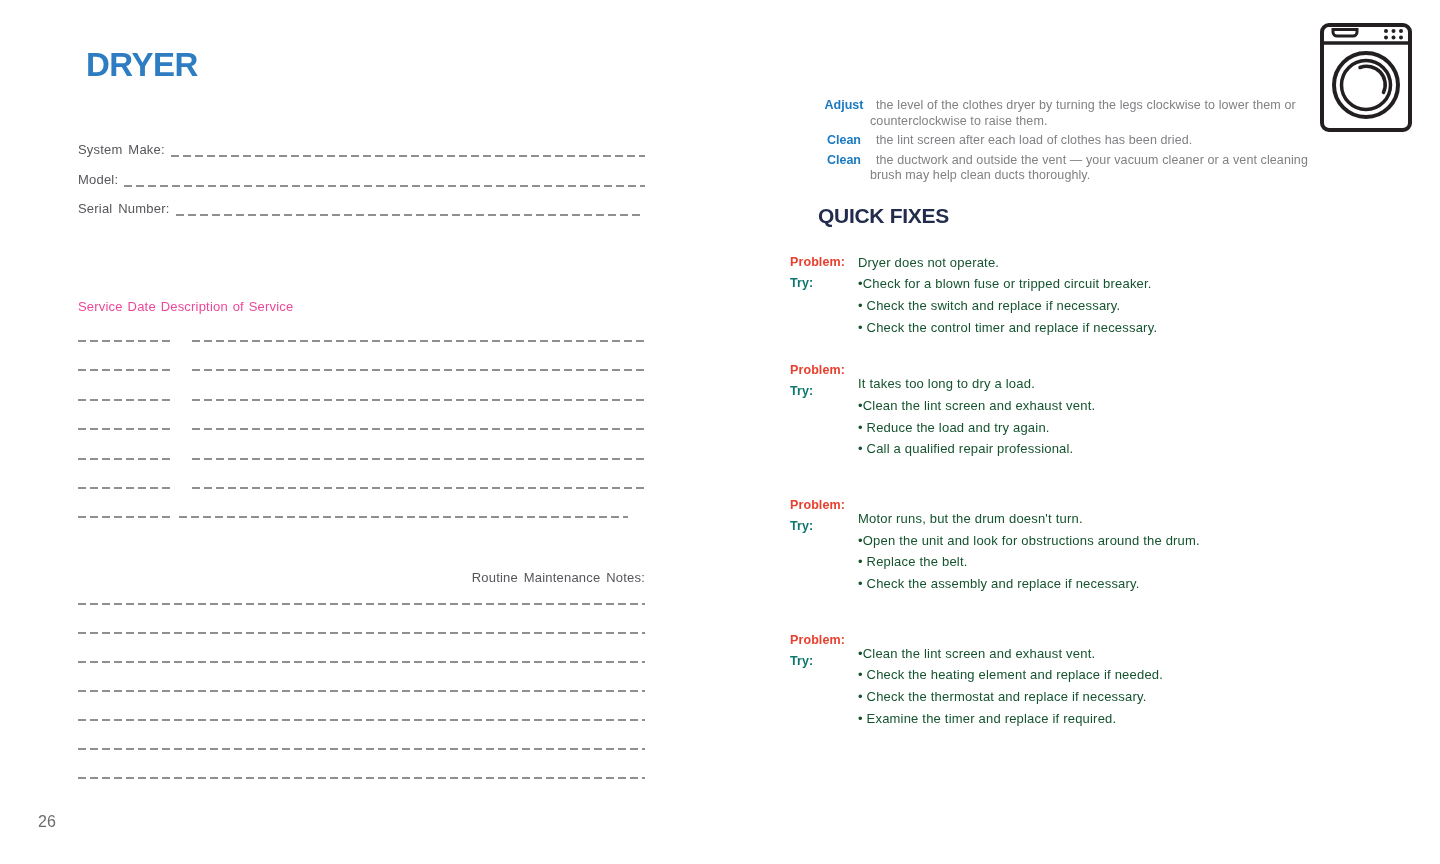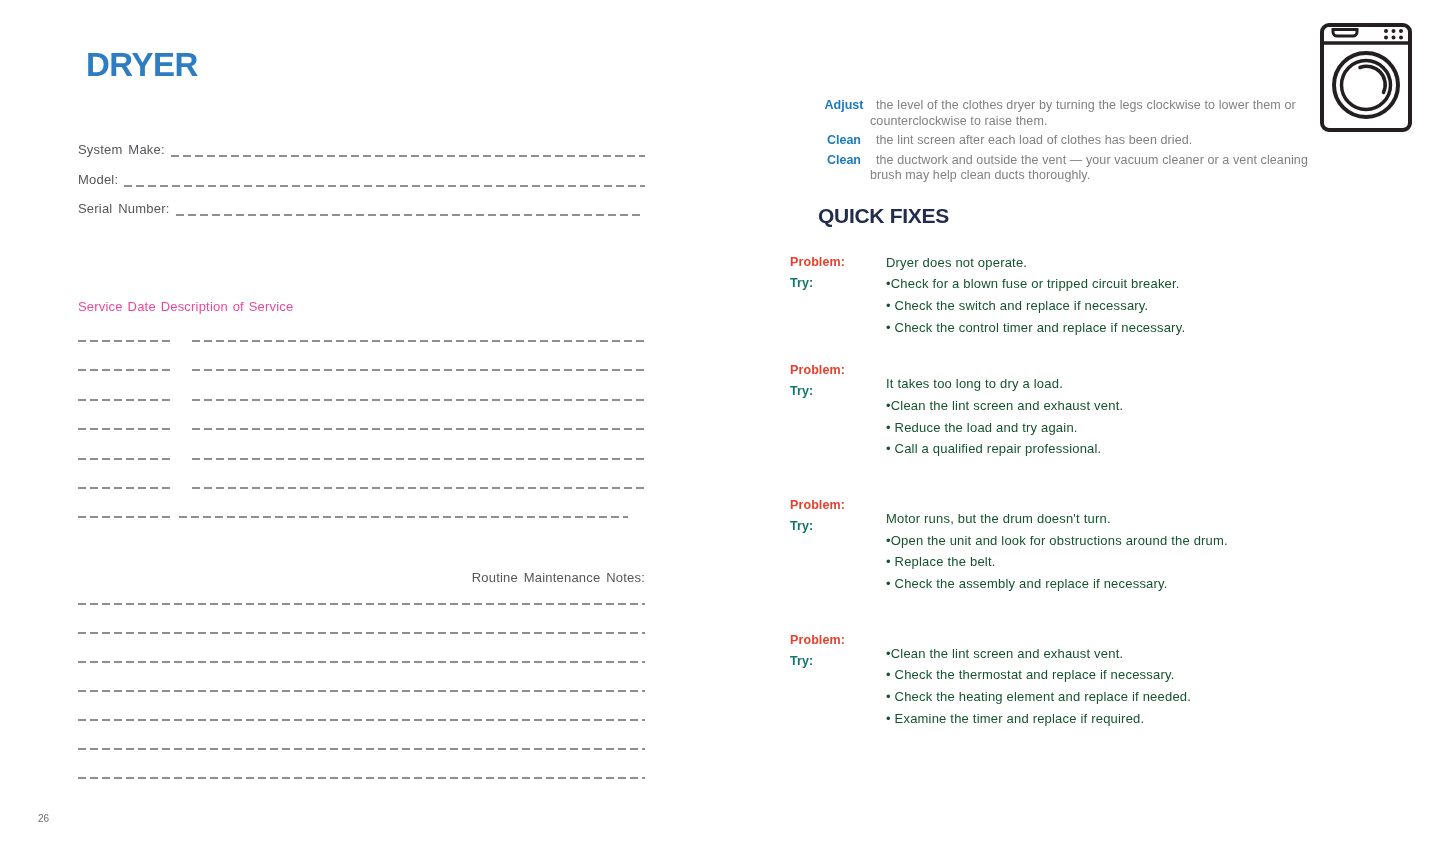--- a/index.html
+++ b/index.html
@@ -33,38 +33,38 @@
   .log-row.combined .c2 { flex:1; margin-right:17px; }
 
   .notes { position:absolute; left:0; top:569px; width:567px; }
   .notes-row { display:flex; align-items:flex-end; height:18px;flex-direction:column; }
   .notes-row .lbl { font-size:13px; color:#55565a; letter-spacing:0.2px; word-spacing:2px;
                     line-height:18px; white-space:nowrap; }
   .notes-row .rule { flex:1; margin-left:7px; margin-bottom:2px; }
   .note-lines { margin-top:16px; }
   .note-line { height:29px; }
 
-  .page-num { position:absolute; left:38px; top:813px; font-size:10px; color:#6b6c6e; }
+  .page-num { position:absolute; left:38px; top:813px; font-size:16px; color:#6b6c6e; }
 
   
   .right-col { position:absolute; left:790px; top:86px; width:530px; }
   .sec-heading { margin-left:28px; font-size:21px; font-weight:bold; letter-spacing:-0.3px;
                  color:#222c4c; line-height:24px; }
   .sec-heading.rm { padding-top:0; }
 
   .maint-list { margin-top:12px; margin-left:28px; }
   .maint-item { display:flex; margin-bottom:4px; }
   .maint-item .action { width:52px; flex:0 0 52px; text-align:center; font-size:12.5px;
                         font-weight:bold; color:#1b7ac2; line-height:15.5px; }
   .maint-item p { width:444px; font-size:12.5px; color:#808184; line-height:15.5px;
                   text-indent:6px; letter-spacing:0.1px; }
 
   .qf-heading { margin-top:20px; margin-bottom:27px; }
 
-  .fix { display:flex; margin-bottom:35px;gap:28px; }
+  .fix { display:flex; margin-bottom:35px; }
   .fix.first { margin-bottom:22px; }
   .fix .labels { width:68px; flex:0 0 68px; }
   .fix .labels .problem { display:block; font-size:12.5px; font-weight:bold; color:#e8402f;
                           line-height:15px; letter-spacing:0.1px; }
   .fix .labels .try { display:block; font-size:12.5px; font-weight:bold; color:#0f766e;
                       line-height:15px; margin-top:6px; letter-spacing:0.1px; }
   .fix .content { flex:1; }
   .fix.offset .content { padding-top:13px; }
   .fix .content p { font-size:13px; color:#14532d; line-height:15px; margin-bottom:6.7px;
                     letter-spacing:0.2px; }
@@ -230,22 +230,22 @@
       </div>
     </div>
 
     <div class="fix offset">
       <div class="labels">
         <span class="problem">Problem:</span>
         <span class="try">Try:</span>
       </div>
       <div class="content">
         <p>•Clean the lint screen and exhaust vent.</p>
+        <p>• Check the heating element and replace if needed.</p>
         <p>• Check the thermostat and replace if necessary.</p>
-        <p>• Check the heating element and replace if needed.</p>
         <p>• Examine the timer and replace if required.</p>
       </div>
     </div>
   </div>
 
   <div class="dryer-icon">
     <svg viewBox="0 0 92 109" fill="none" xmlns="http://www.w3.org/2000/svg">
       <rect x="2" y="2" width="88" height="105" rx="7" stroke="#231f20" stroke-width="4"></rect>
       <line x1="2" y1="20" x2="90" y2="20" stroke="#231f20" stroke-width="3.5"></line>
       <path d="M13 6.5 h24 v2.5 a4 4 0 0 1 -4 4 h-16 a4 4 0 0 1 -4 -4 z" stroke="#231f20" stroke-width="3"></path>

